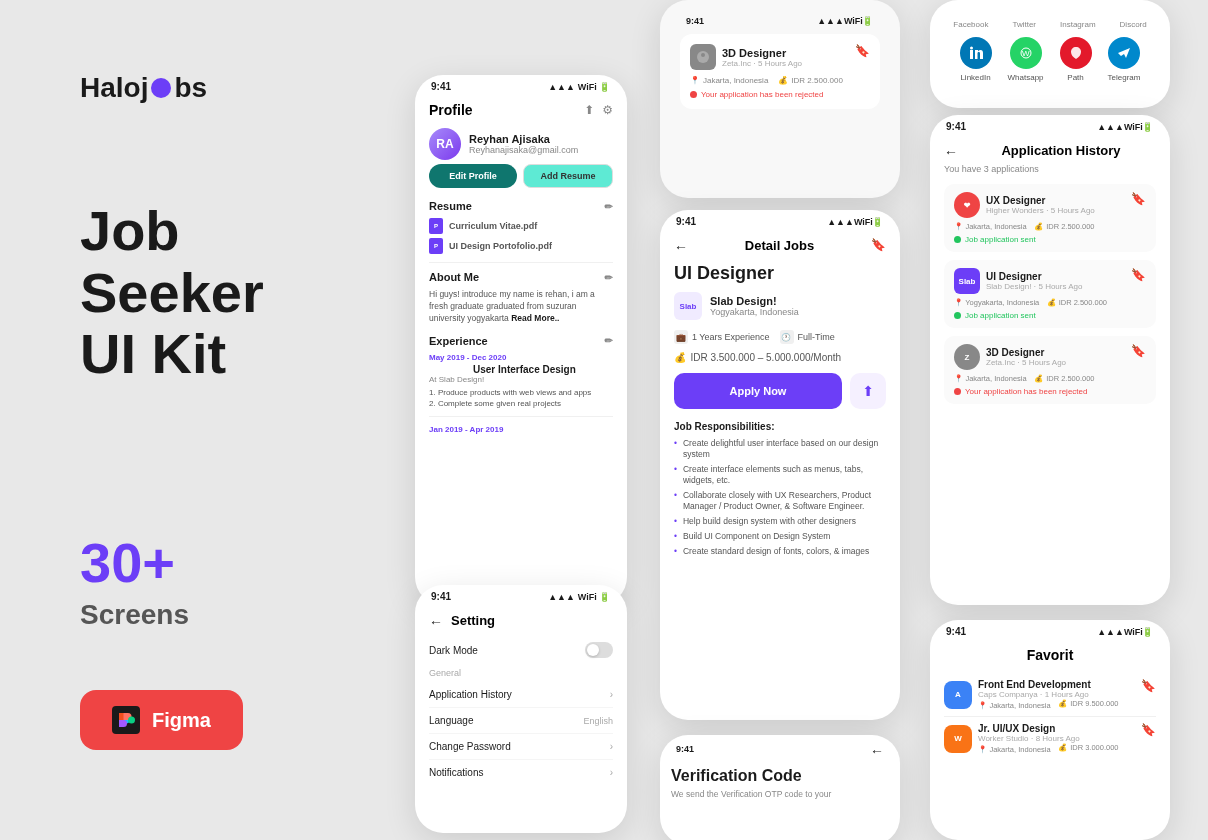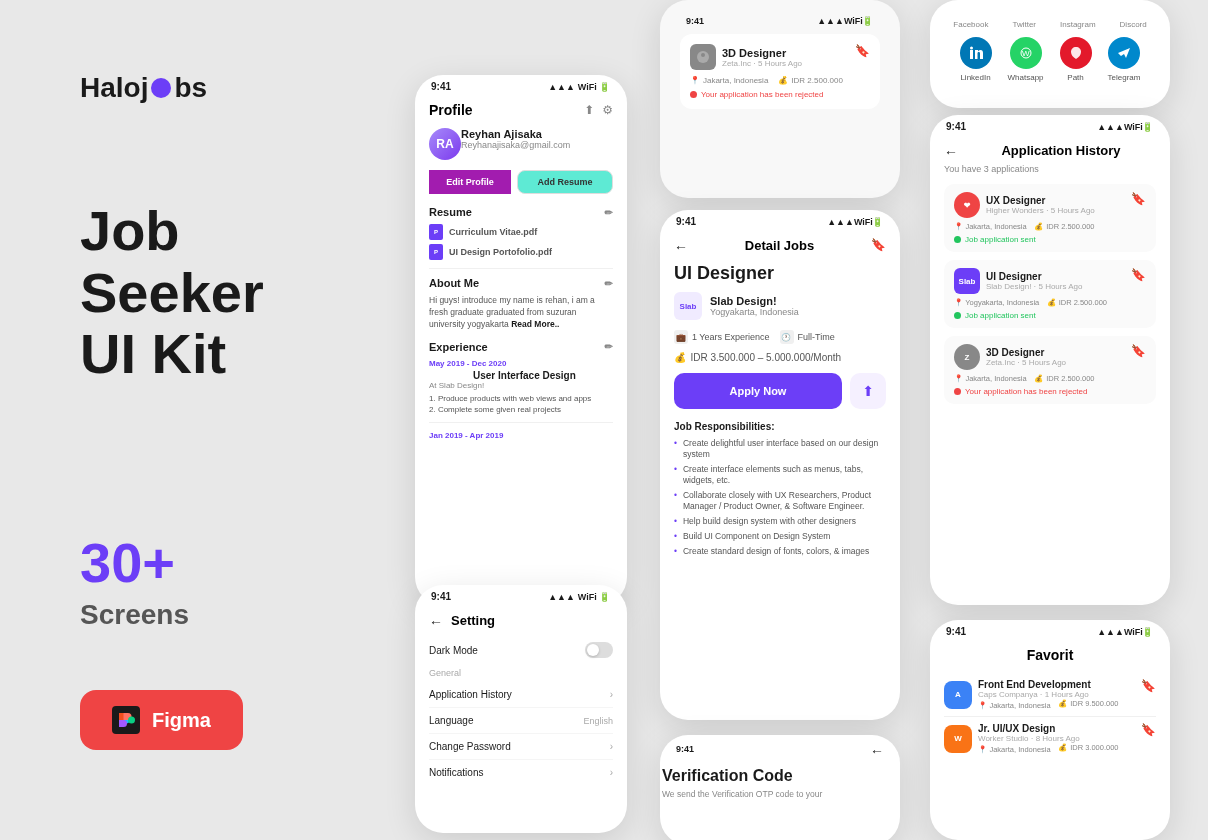--- a/index.html
+++ b/index.html
@@ -133,23 +133,23 @@
       font-weight: 700;
     }
     .profile-header .icons {
       display: flex;
       gap: 8px;
       color: #888;
       font-size: 12px;
     }
     .profile-user {
       display: flex;
-      align-items: flex-start;
-      gap: 0;
-      margin-bottom: 10px;
+      align-items: center;
+      gap: 8px;
+      margin-bottom: 4px;
     }
     .avatar {
       width: 32px;
       height: 32px;
       border-radius: 50%;
       background: linear-gradient(135deg, #a78bfa, #7c3aed);
       display: flex;
       align-items: center;
       justify-content: center;
       color: white;
@@ -166,24 +166,25 @@
       font-size: 9px;
       color: #888;
     }
     .btn-row {
       display: flex;
       gap: 6px;
       margin-bottom: 12px;
     }
     .btn-purple {
       flex: 1;
-      background: #a21caf;
+      background: #0f766e;
       color: white;
       border: none;
-      border-radius: 0;
+      border-radius: 12px;
+      padding: 6px;
       font-size: 9px;
       font-weight: 600;
       cursor: pointer;
     }
     .btn-outline {
       flex: 1;
       background: #5eead4;
       color: #333;
       border: 1.5px solid #ddd;
       border-radius: 8px;
@@ -567,21 +568,21 @@
     }
 
     
     .phone-verify {
       top: 735px;
       left: 660px;
       width: 240px;
       height: 110px;
     }
     .phone-verify .content {
-      padding: 6px 2px;
+      padding: 6px 11px;
     }
     .verify-title {
       font-size: 16px;
       font-weight: 800;
       color: #1a1a1a;
       margin-bottom: 4px;
     }
     .verify-text {
       font-size: 8.5px;
       color: #888;

